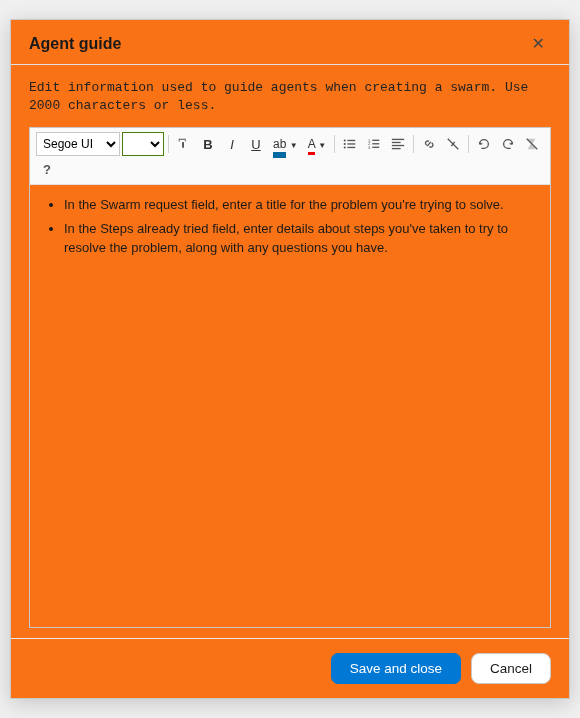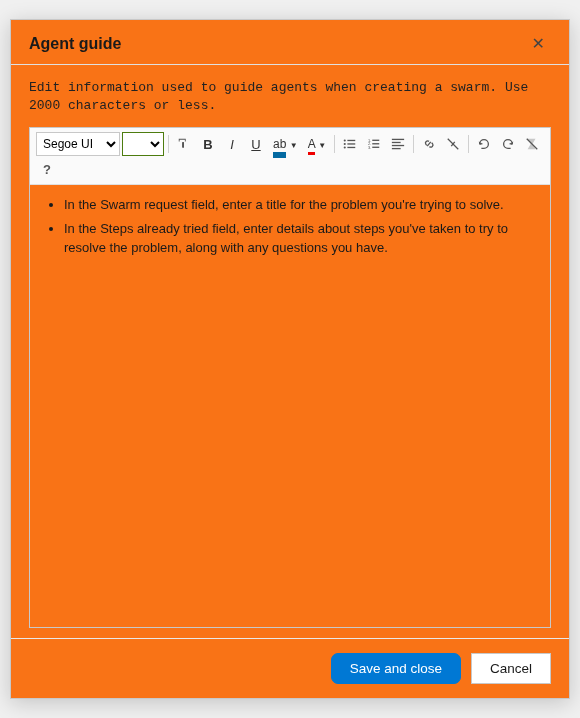--- a/index.html
+++ b/index.html
@@ -146,21 +146,21 @@
       border-radius: 7px;
       font-family: 'Segoe UI', sans-serif;
     }
     .btn-secondary {
       background: #fff;
       color: #1a1a1a;
       border: 1px solid #c8c8c8;
       padding: 7px 18px;
       font-size: 13.5px;
       cursor: pointer;
-      border-radius: 0;
+      border-radius: 8px;
       font-family: 'Segoe UI', sans-serif;
     }
     
     .icon-svg {
       width: 14px;
       height: 14px;
       display: inline-block;
     }
   </style>
 </head>

